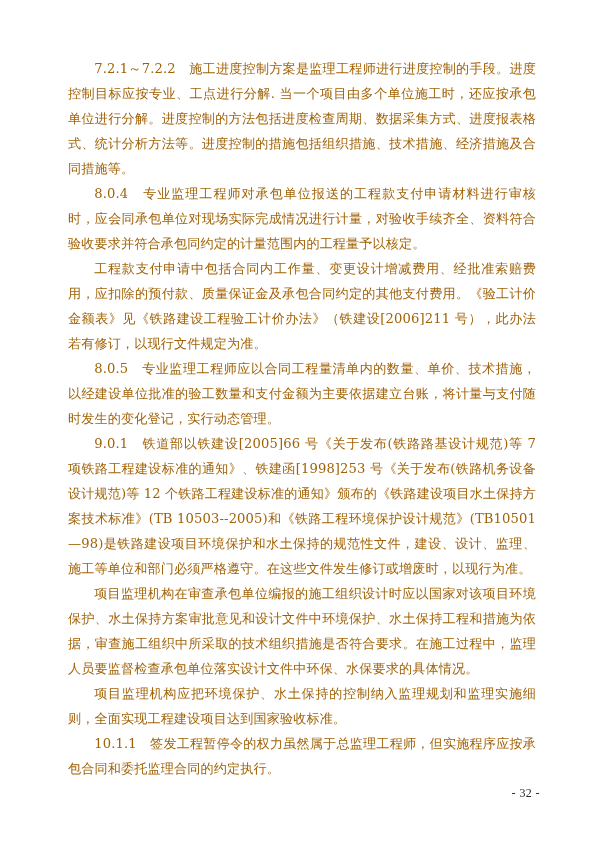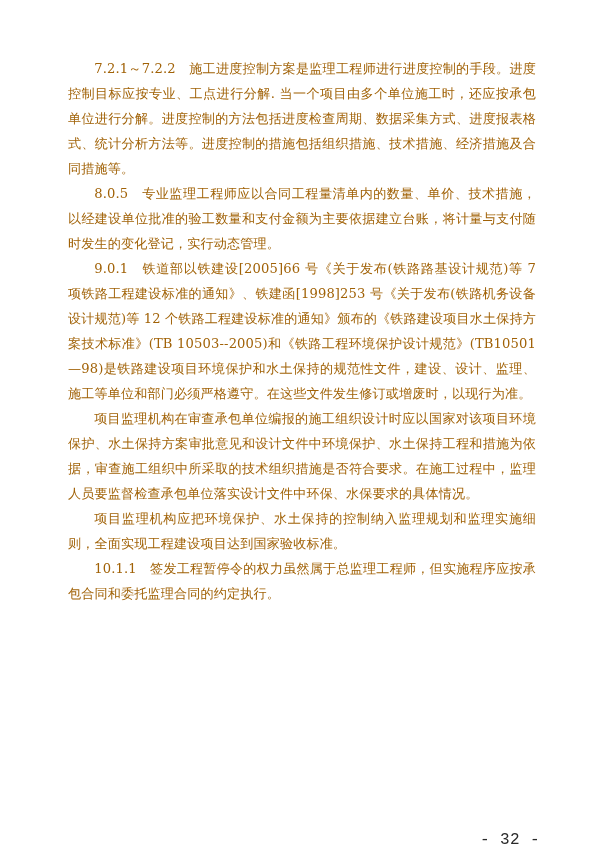--- a/index.html
+++ b/index.html
@@ -46,37 +46,38 @@
   }
 
   .page-number {
     position: absolute;
     left: 0;
     top: 786px;
     width: 600px;
     text-align: right;
     padding-right: 60px;
     box-sizing: border-box;
-    font-size: 16px;
+    font-size: 12px;
     color: #2a2a2a;
-    font-family: Liberation Mono, monospace;
+    font-family: Liberation Serif, serif;
     letter-spacing: 0.4px;
-    margin-top: 45px;
   }
 </style>
 </head>
 <body>
 
 <div id="page">
 
   <div id="text-column">
 
     <p class="para">7.2.1～7.2.2　施工进度控制方案是监理工程师进行进度控制的手段。进度控制目标应按专业、工点进行分解. 当一个项目由多个单位施工时，还应按承包单位进行分解。进度控制的方法包括进度检查周期、数据采集方式、进度报表格式、统计分析方法等。进度控制的措施包括组织措施、技术措施、经济措施及合同措施等。</p>
 
+    <p class="para">8.0.4　专业监理工程师对承包单位报送的工程款支付申请材料进行审核时，应会同承包单位对现场实际完成情况进行计量，对验收手续齐全、资料符合验收要求并符合承包同约定的计量范围内的工程量予以核定。</p>
 
+    <p class="para">工程款支付申请中包括合同内工作量、变更设计增减费用、经批准索赔费用，应扣除的预付款、质量保证金及承包合同约定的其他支付费用。《验工计价金额表》见《铁路建设工程验工计价办法》（铁建设[2006]211 号），此办法若有修订，以现行文件规定为准。</p>
 
     <p class="para">8.0.5　专业监理工程师应以合同工程量清单内的数量、单价、技术措施，以经建设单位批准的验工数量和支付金额为主要依据建立台账，将计量与支付随时发生的变化登记，实行动态管理。</p>
 
     <p class="para">9.0.1　铁道部以铁建设[2005]66 号《关于发布(铁路路基设计规范)等 7 项铁路工程建设标准的通知》、铁建函[1998]253 号《关于发布(铁路机务设备设计规范)等 12 个铁路工程建设标准的通知》颁布的《铁路建设项目水土保持方案技术标准》(TB 10503--2005)和《铁路工程环境保护设计规范》(TB10501—98)是铁路建设项目环境保护和水土保持的规范性文件，建设、设计、监理、施工等单位和部门必须严格遵守。在这些文件发生修订或增废时，以现行为准。</p>
 
     <p class="para">项目监理机构在审查承包单位编报的施工组织设计时应以国家对该项目环境保护、水土保持方案审批意见和设计文件中环境保护、水土保持工程和措施为依据，审查施工组织中所采取的技术组织措施是否符合要求。在施工过程中，监理人员要监督检查承包单位落实设计文件中环保、水保要求的具体情况。</p>
 
     <p class="para">项目监理机构应把环境保护、水土保持的控制纳入监理规划和监理实施细则，全面实现工程建设项目达到国家验收标准。</p>
 
     <p class="para">10.1.1　签发工程暂停令的权力虽然属于总监理工程师，但实施程序应按承包合同和委托监理合同的约定执行。</p>

